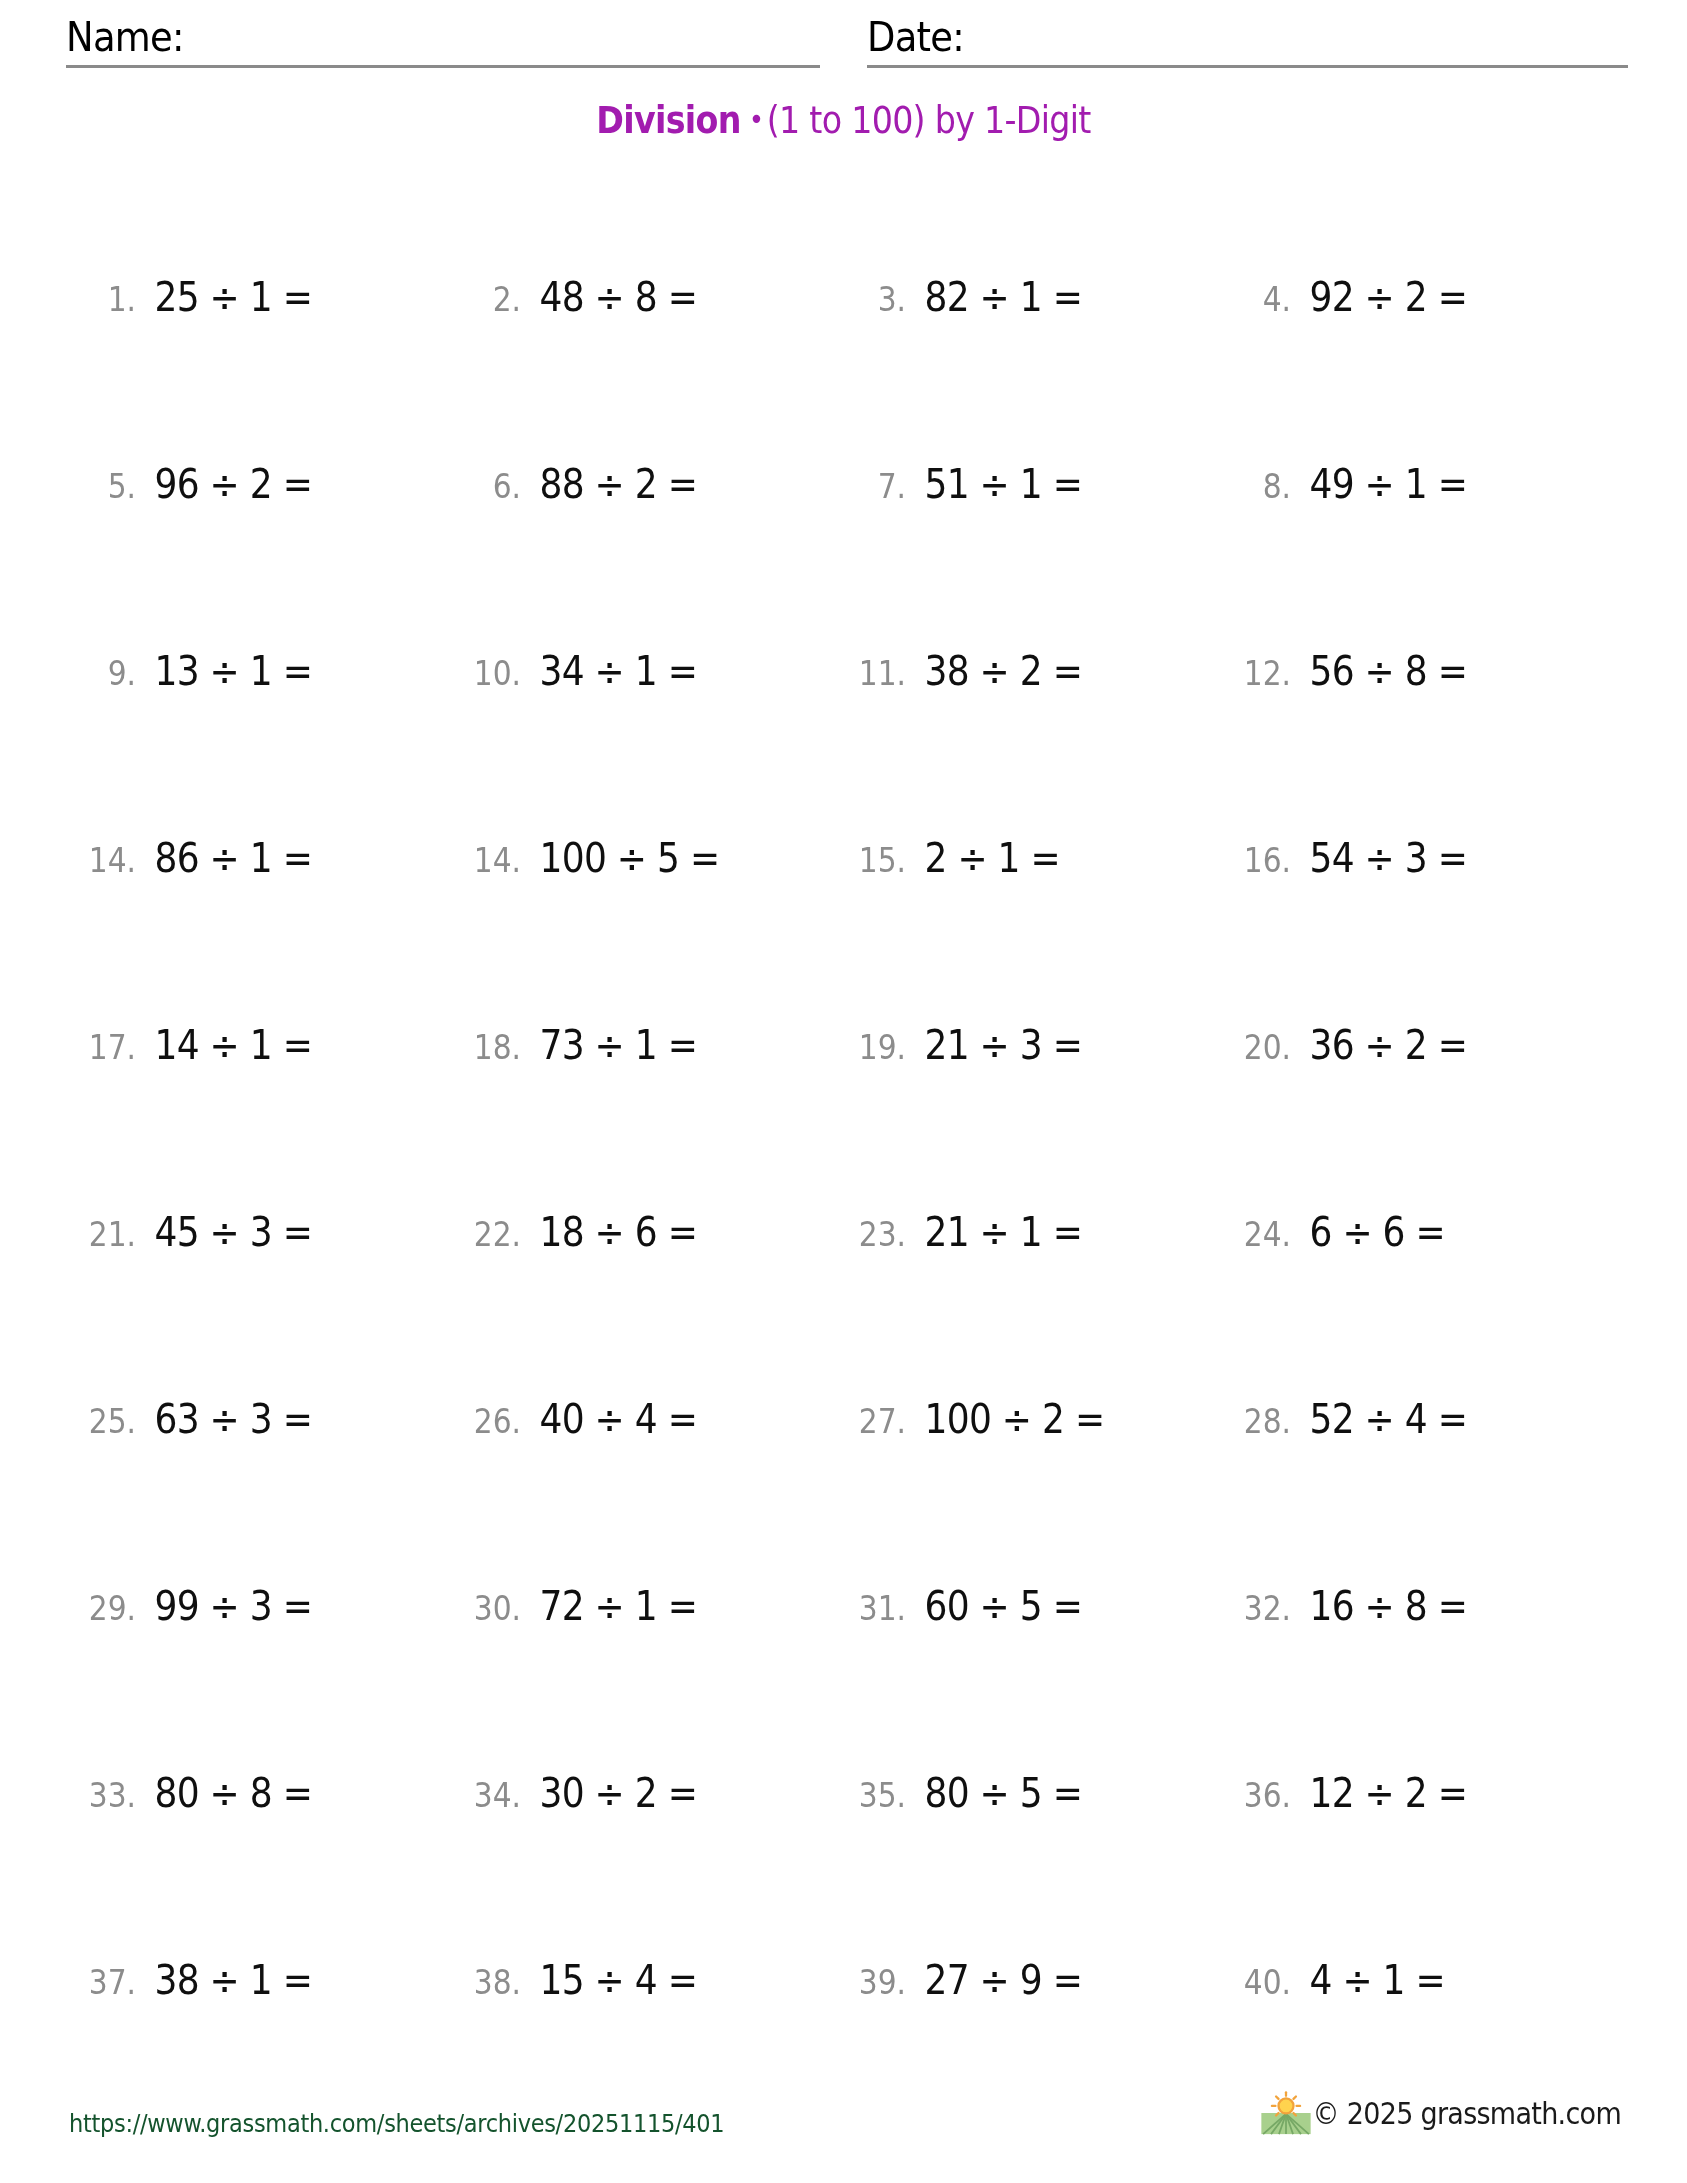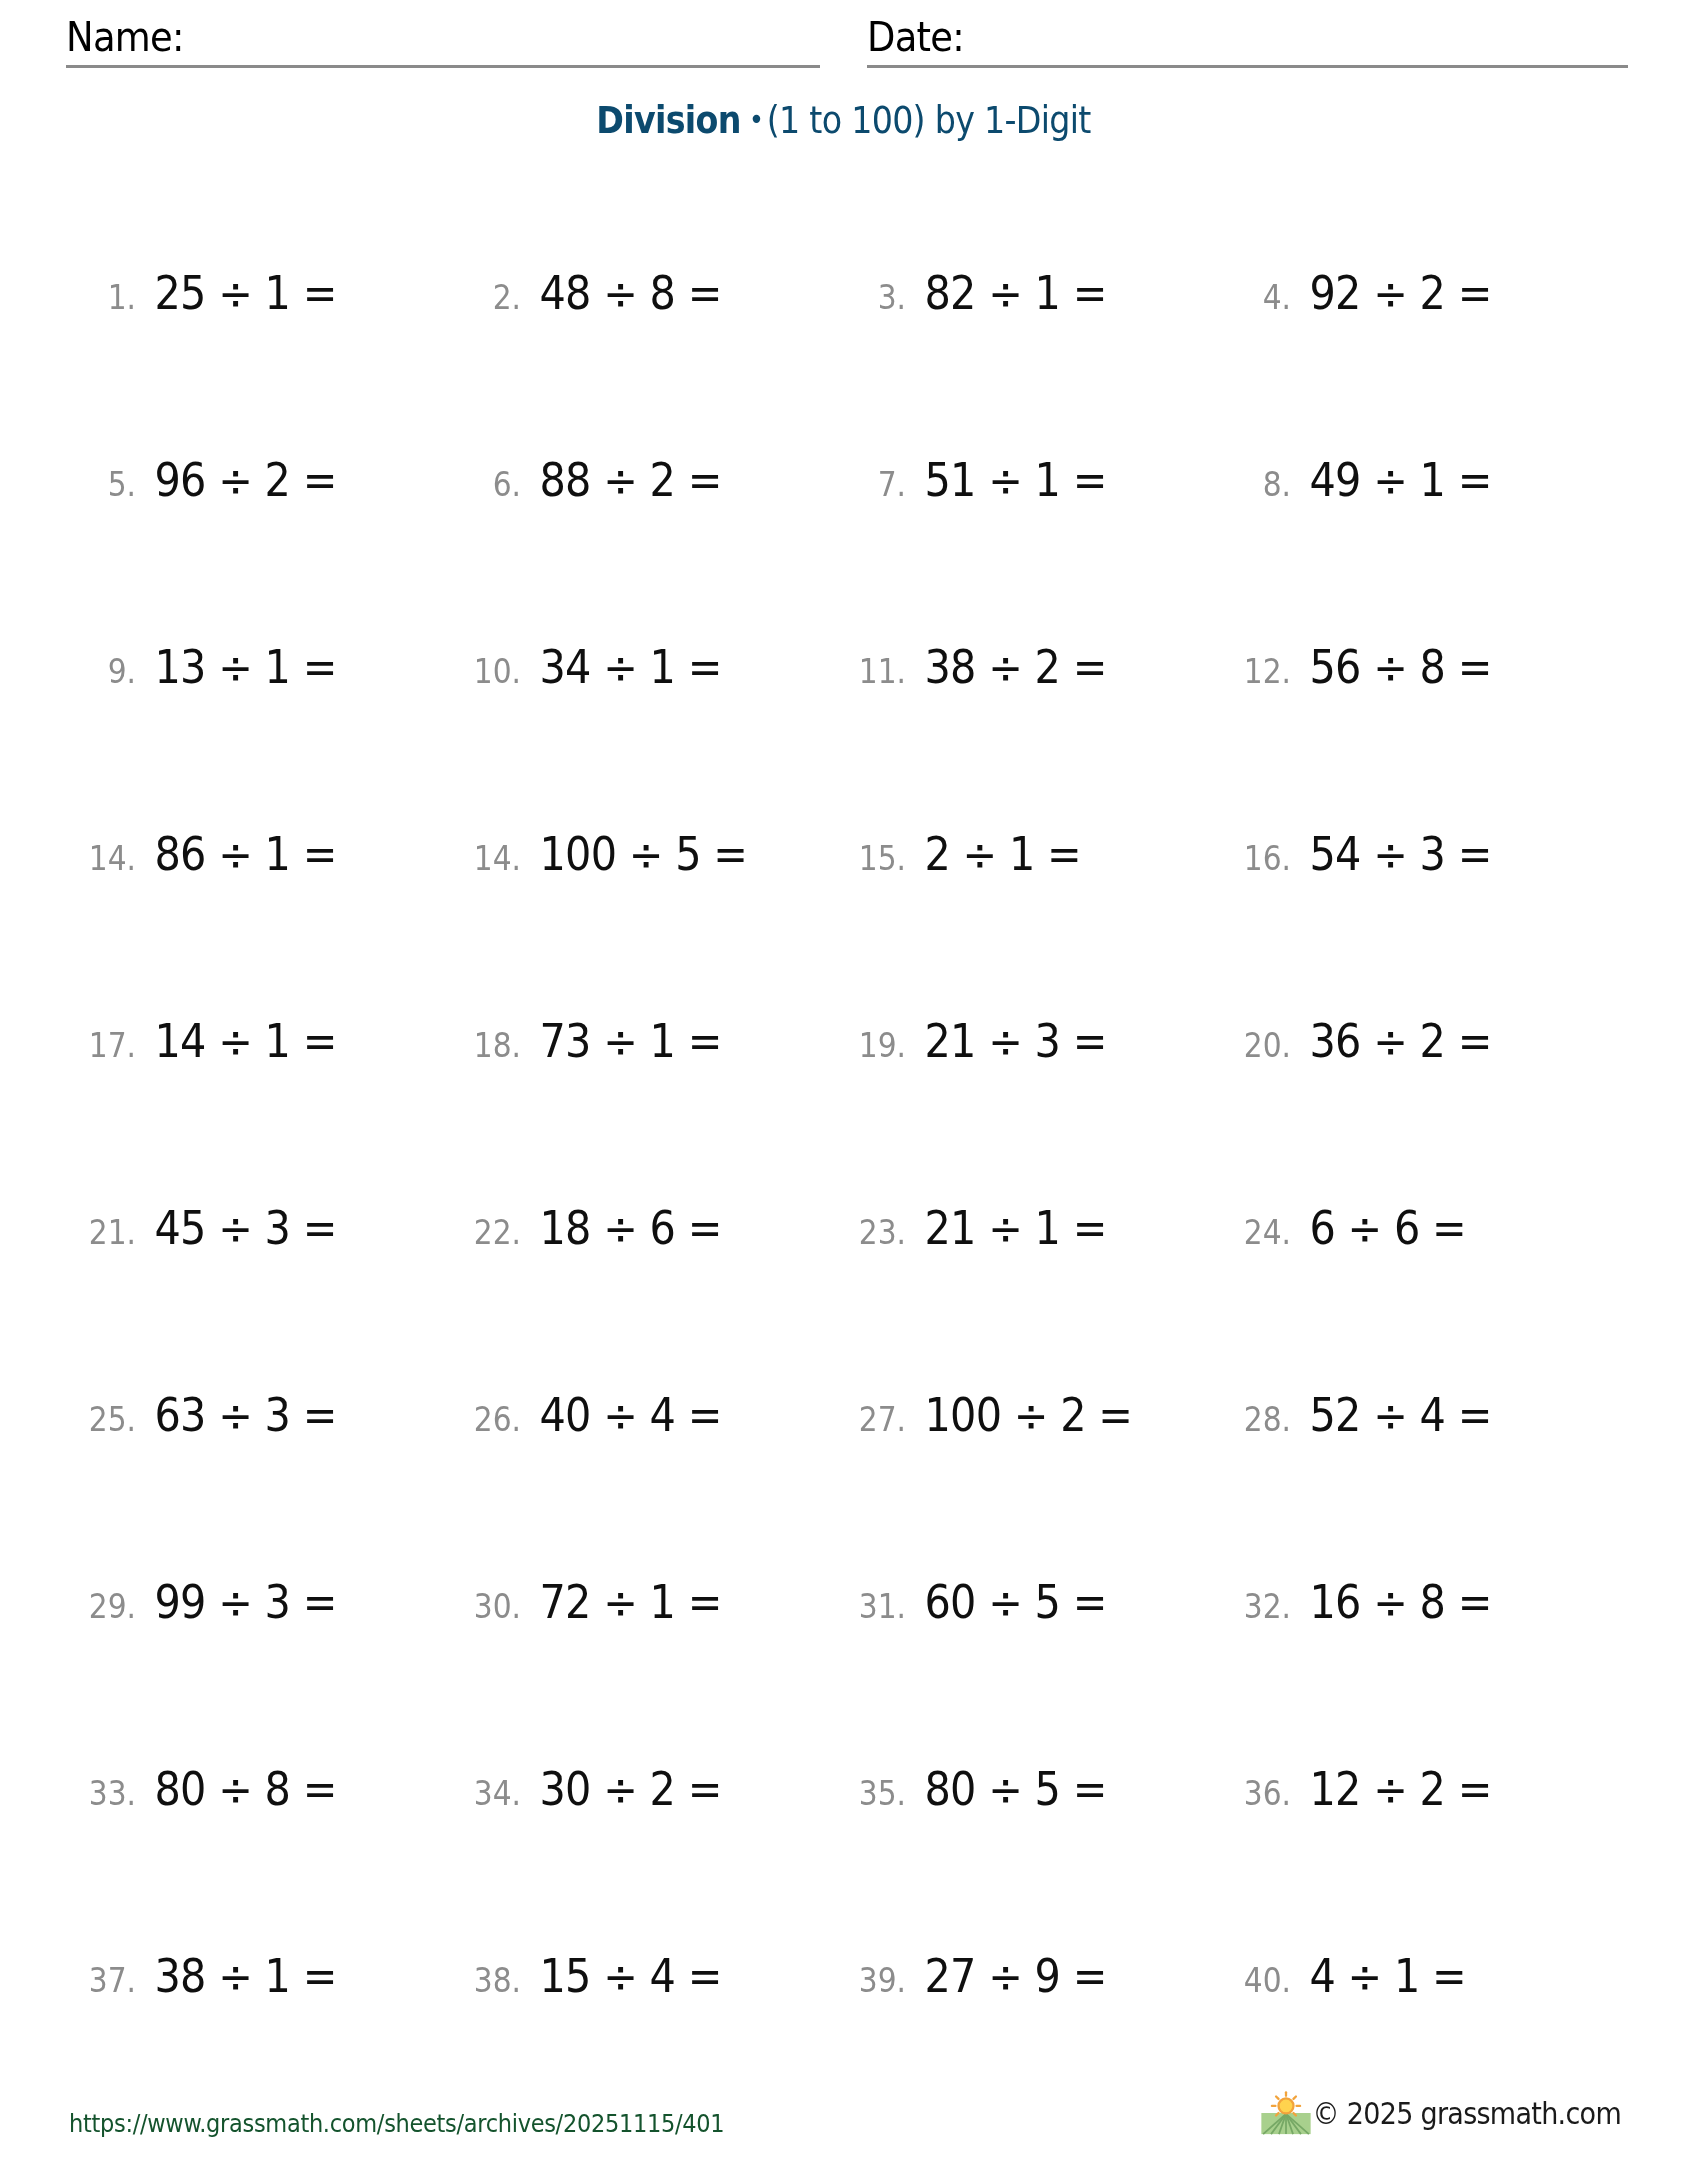--- a/index.html
+++ b/index.html
@@ -31,21 +31,21 @@
   }
 
   
   .title {
     position: absolute;
     top: 99px;
     left: 0;
     width: 100%;
     text-align: center;
     font-size: 37px;
-    color: #0c4a6e;
+    color: #a21caf;
     white-space: nowrap;
   }
   .title-main { font-weight: bold; letter-spacing: -0.7px; }
   .title-sep  { font-size: 29px; margin: 0 2.6px 0 8px; vertical-align: 4px; }
   .title-sub  { letter-spacing: -0.7px; }
 
   
   .problems-grid {
     position: absolute;
     left: 66px;
@@ -61,23 +61,24 @@
   }
   .problem-num {
     width: 70px;
     text-align: right;
     font-size: 33px;
     color: #8c8c8c;
     flex: 0 0 auto;
   }
   .problem-expr {
     margin-left: 18.5px;
-    font-size: 46px;
+    font-size: 40px;
     color: #0f0f0f;
     letter-spacing: -0.7px;
+    margin-top: 8px;
   }
 
   
   .footer-url {
     position: absolute;
     left: 69px;
     top: 2109px;
     font-size: 25px;
     color: #14532d;
     letter-spacing: -0.3px;

